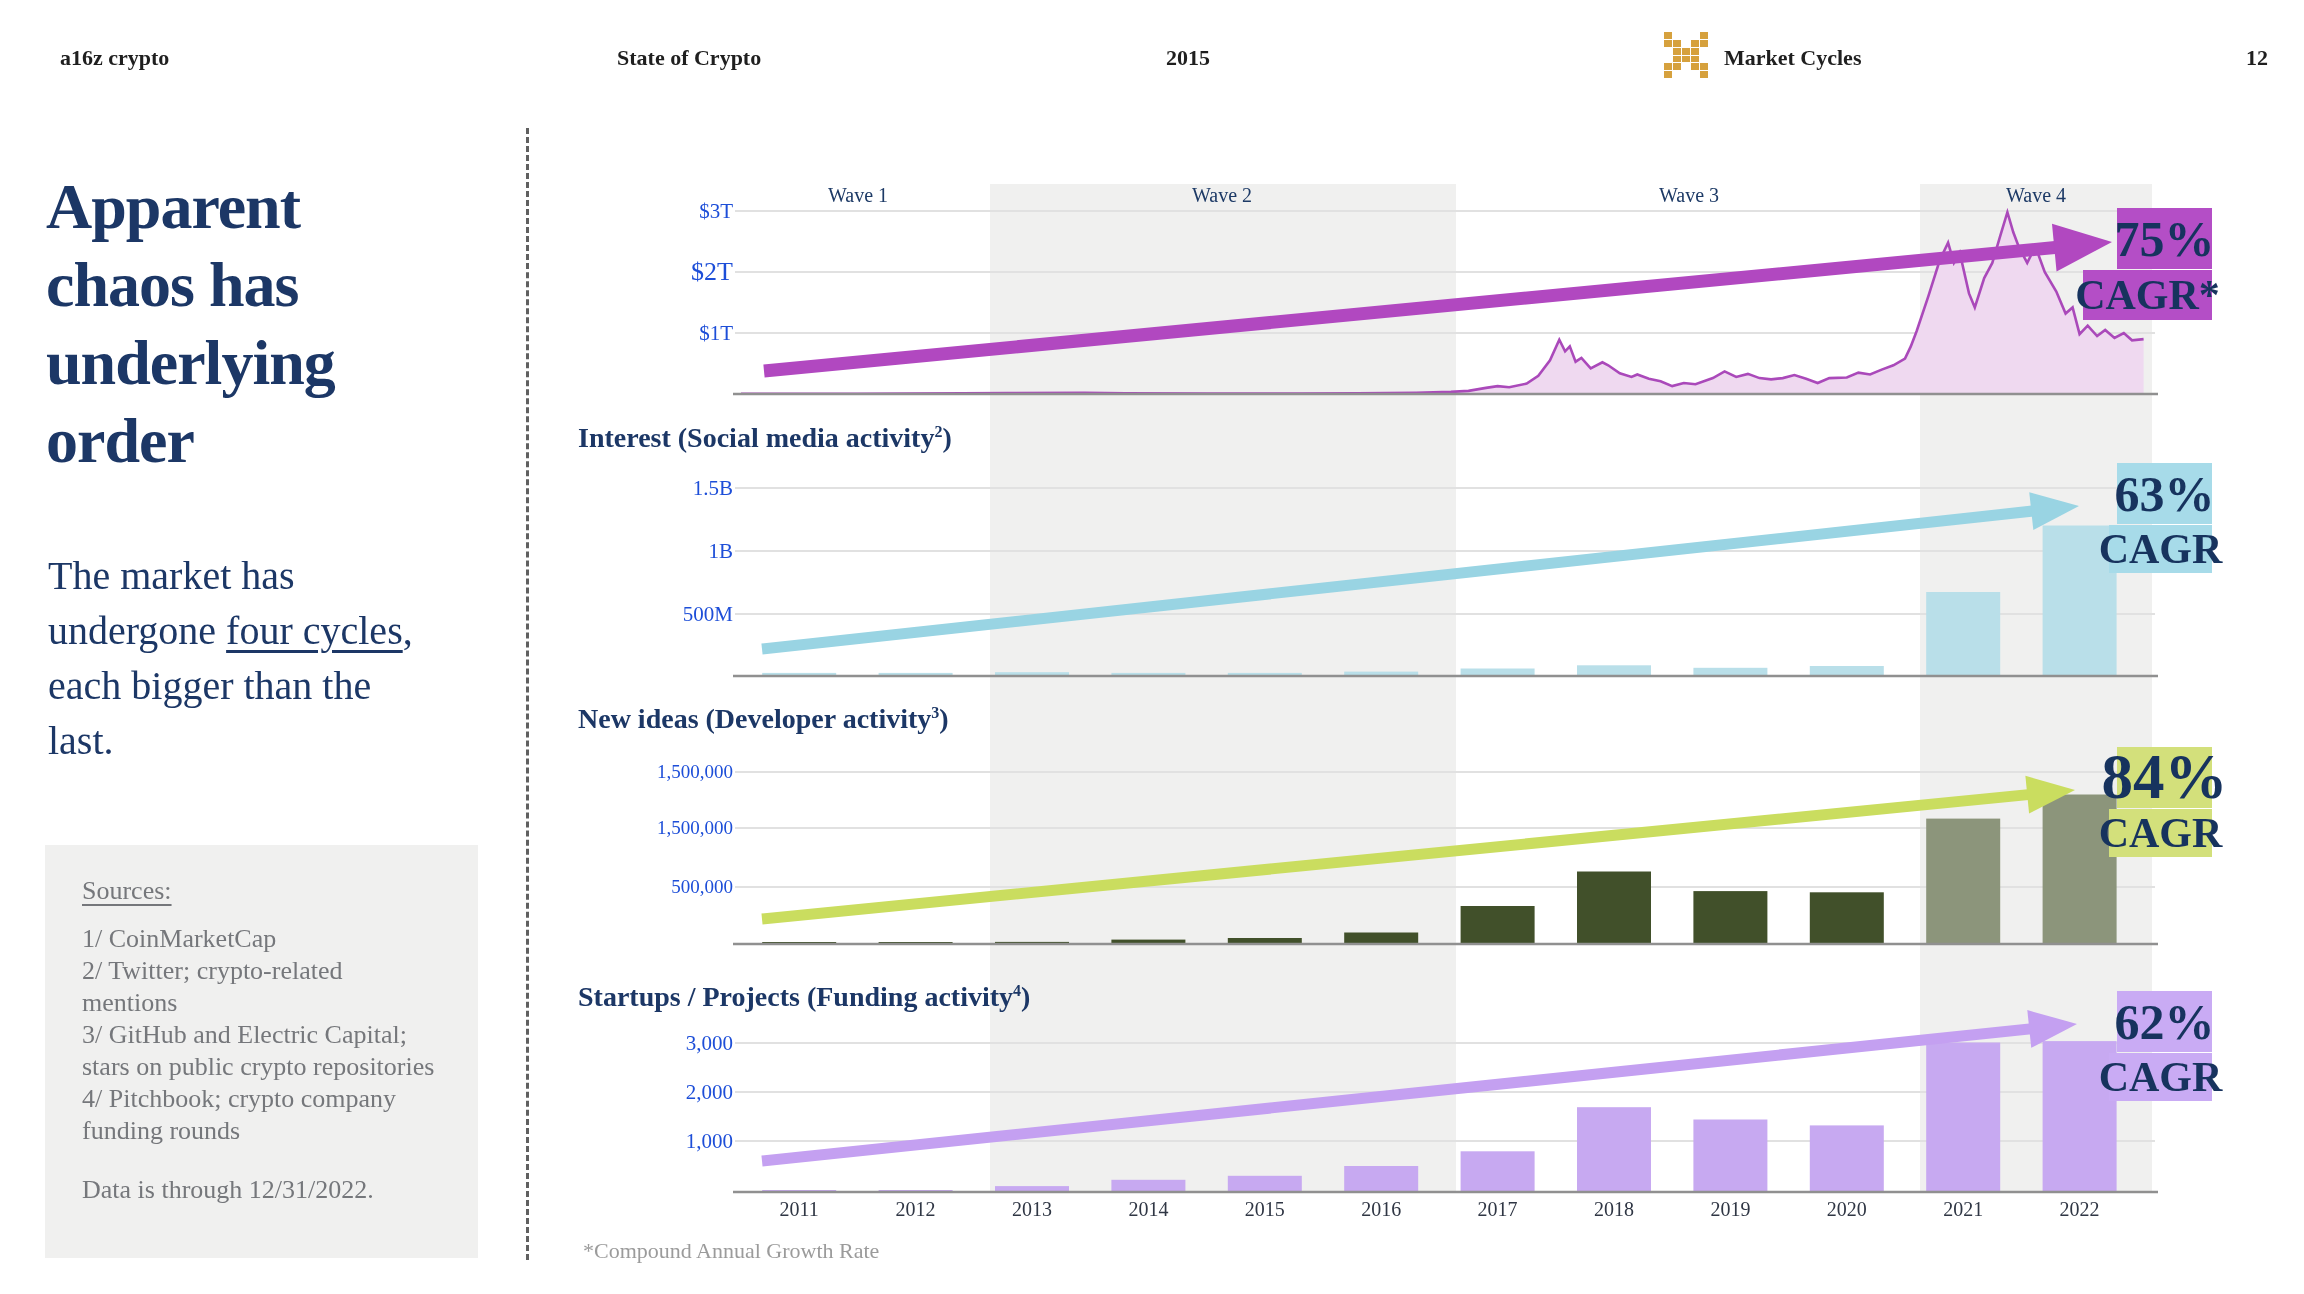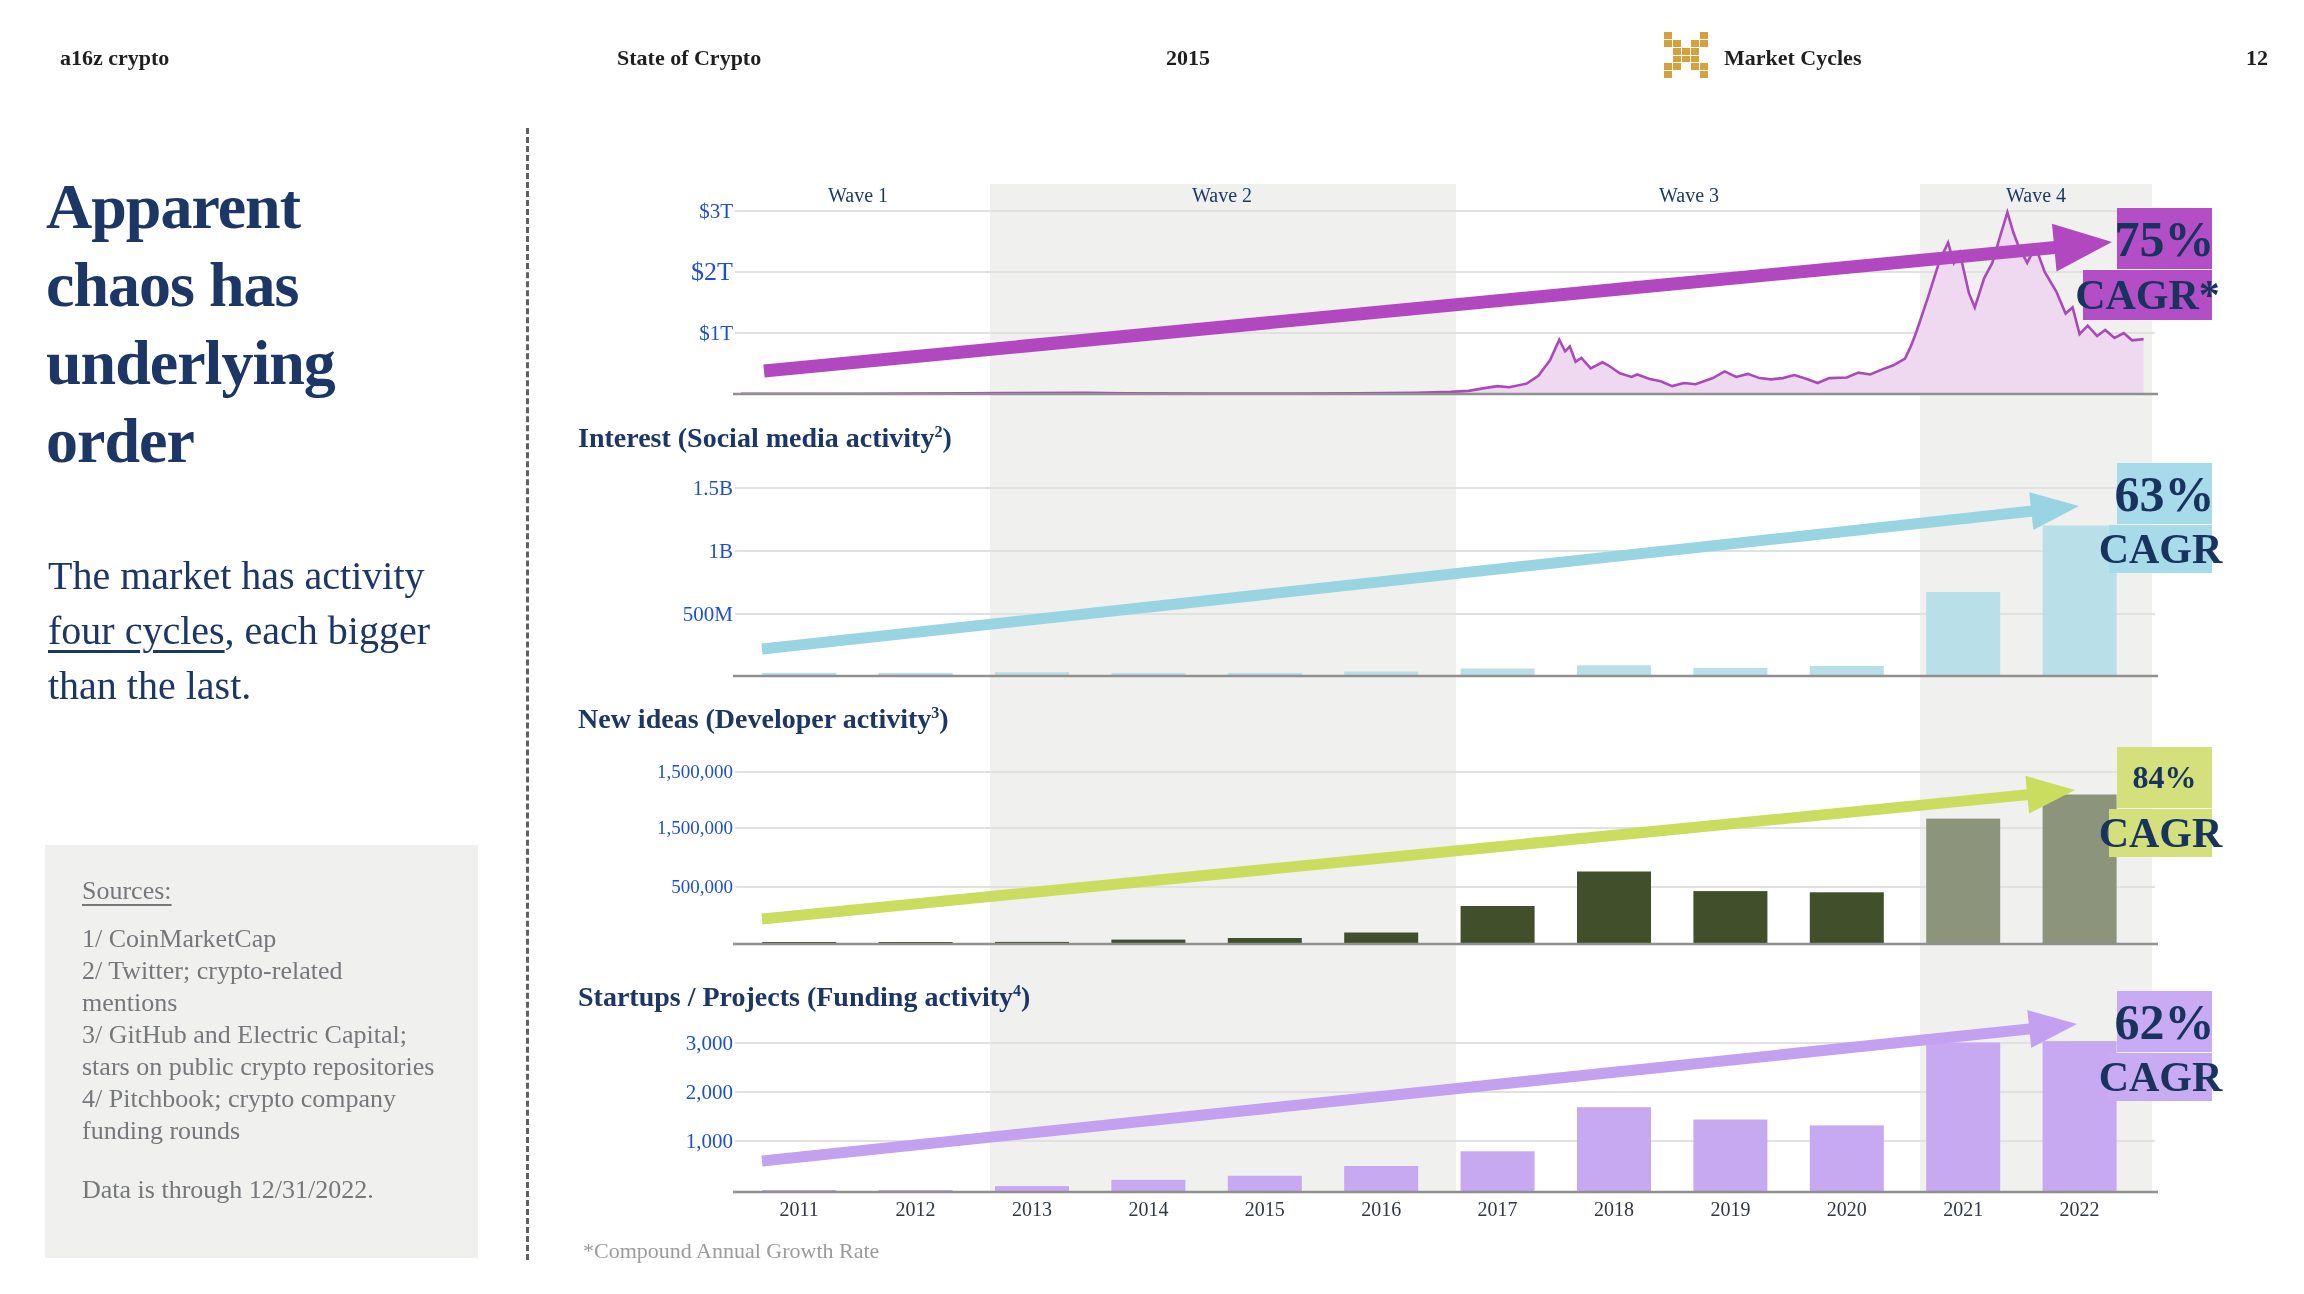--- a/index.html
+++ b/index.html
@@ -153,21 +153,21 @@
   <div class="abs hdr txt-layer" style="left:1724px;top:45px">Market Cycles</div>
   <div class="abs hdr txt-layer" style="left:2246px;top:45px">12</div>
 
   <div class="abs big-title txt-layer" id="big-title">
       <div>Apparent</div>
       <div>chaos has</div>
       <div>underlying</div>
       <div>order</div>
     </div>
   <div class="abs para txt-layer">
-    <span>The market has activity </span><u>four cycles</u><span>, each bigger than the last.</span>
+    <span>The market has undergone </span><u>four cycles</u><span>, each bigger than the last.</span>
   </div>
   <div class="abs src-box txt-layer">
     <div class="src-head">Sources:</div>
     <div id="src-items">
         <div class="src-item">1/ CoinMarketCap</div>
         <div class="src-item">2/ Twitter; crypto-related mentions</div>
         <div class="src-item">3/ GitHub and Electric Capital; stars on public crypto repositories</div>
         <div class="src-item">4/ Pitchbook; crypto company funding rounds</div>
       </div>
     <div class="src-note">Data is through 12/31/2022.</div>
@@ -213,17 +213,17 @@
     <div class="abs txt-layer year-label sans" style="left:1497.6px">2017</div>
     <div class="abs txt-layer year-label sans" style="left:1614px">2018</div>
     <div class="abs txt-layer year-label sans" style="left:1730.4px">2019</div>
     <div class="abs txt-layer year-label sans" style="left:1846.8px">2020</div>
     <div class="abs txt-layer year-label sans" style="left:1963.2px">2021</div>
     <div class="abs txt-layer year-label sans" style="left:2079.6000000000004px">2022</div>
     <div class="abs txt-layer callout" style="left:2117px;top:184px;width:95px;height:61px;background:#b44ec6;font-size:50px">75%</div>
     <div class="abs txt-layer callout" style="left:2083px;top:246px;width:129px;height:50px;background:#b44ec6;font-size:42px">CAGR*</div>
     <div class="abs txt-layer callout" style="left:2117px;top:439px;width:95px;height:61px;background:#a7dbe9;font-size:50px">63%</div>
     <div class="abs txt-layer callout" style="left:2109px;top:501px;width:103px;height:48px;background:#a7dbe9;font-size:42px">CAGR</div>
-    <div class="abs txt-layer callout" style="left:2117px;top:723px;width:95px;height:61px;background:#d3e07b;font-size:32px">84%</div>
+    <div class="abs txt-layer callout" style="left:2117px;top:723px;width:95px;height:61px;background:#d3e07b;font-size:63px">84%</div>
     <div class="abs txt-layer callout" style="left:2109px;top:785px;width:103px;height:48px;background:#d3e07b;font-size:42px">CAGR</div>
     <div class="abs txt-layer callout" style="left:2117px;top:967px;width:95px;height:61px;background:#c9abf4;font-size:50px">62%</div>
     <div class="abs txt-layer callout" style="left:2109px;top:1029px;width:103px;height:48px;background:#c9abf4;font-size:42px">CAGR</div>
   </div>
 
 </body></html>

